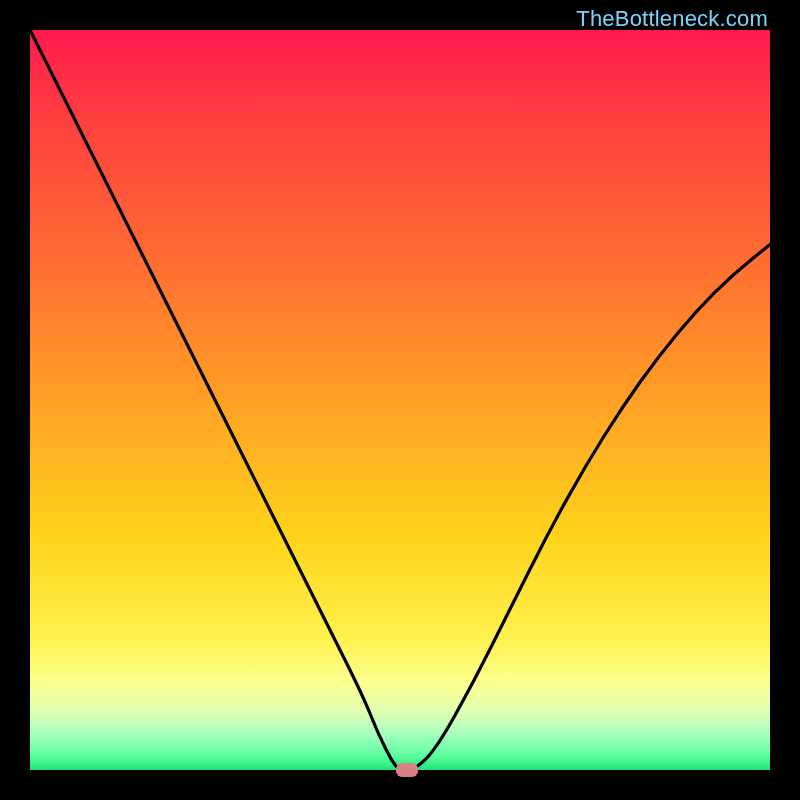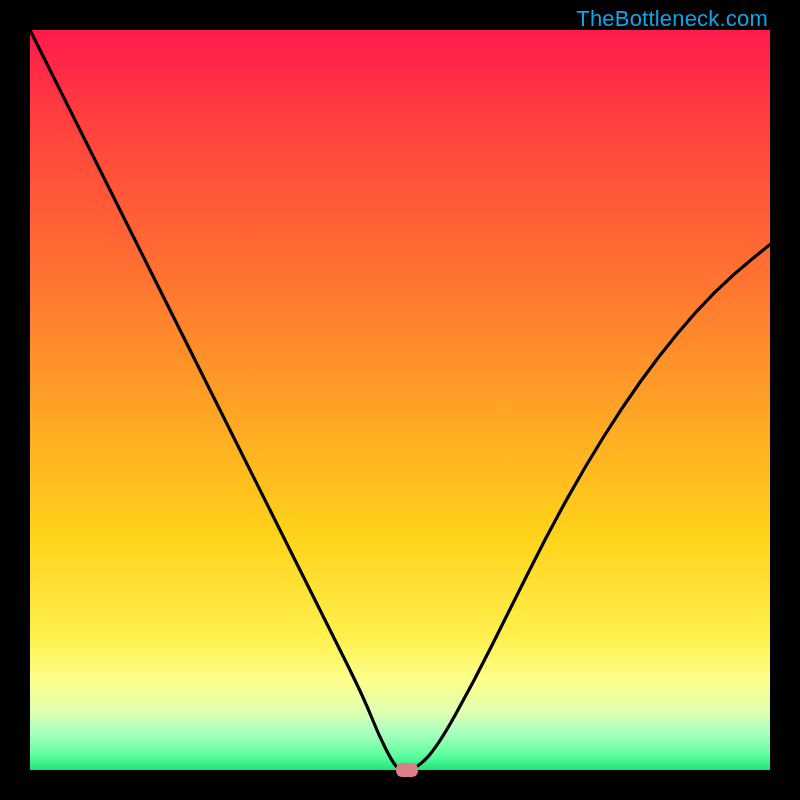--- a/index.html
+++ b/index.html
@@ -35,21 +35,21 @@
       #e2ffb0 92%,
       #a8ffc0 95%,
       #5eff9e 98%,
       #20e37a 100%
     );
   }
   .watermark {
     position: absolute;
     top: 6px;
     right: 32px;
-    color: #0ea5e9;
+    color: #7dd3fc;
     font-size: 22px;
     letter-spacing: 0.2px;
     user-select: none;
   }
   svg.curve {
     position: absolute;
     left: 0;
     top: 0;
     width: 740px;
     height: 740px;

